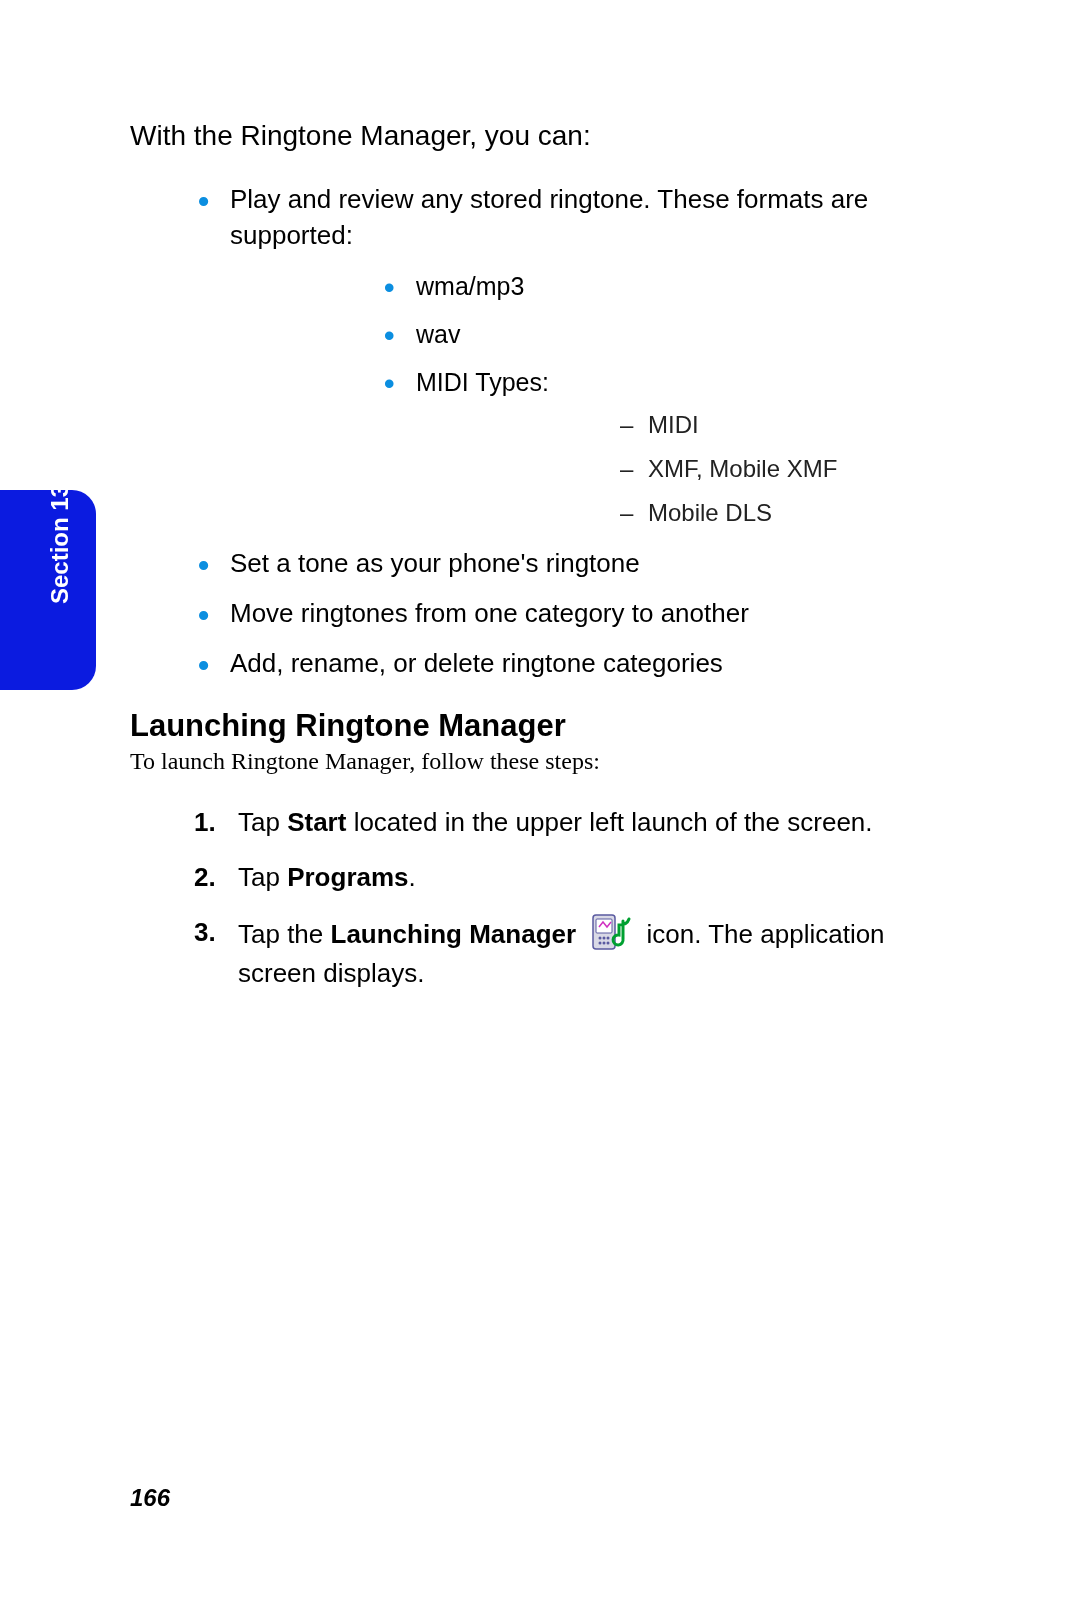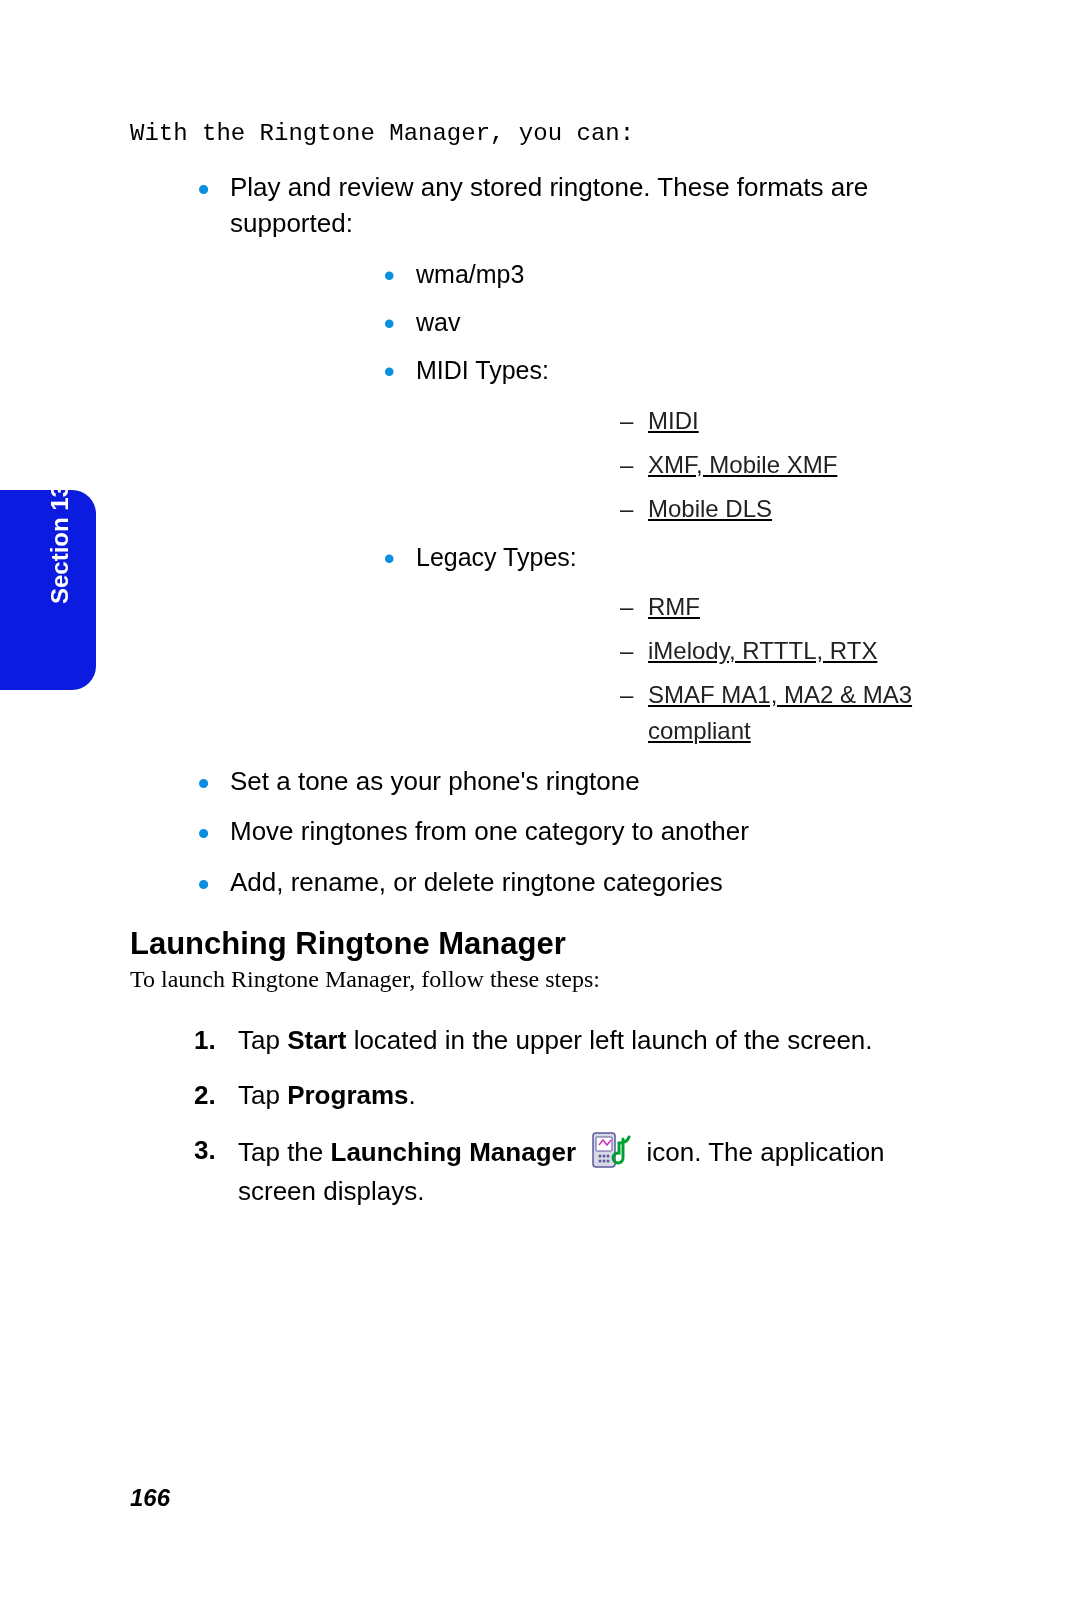--- a/index.html
+++ b/index.html
@@ -32,23 +32,23 @@
     font-weight: bold;
     white-space: nowrap;
   }
   .content {
     position: absolute;
     left: 130px;
     top: 120px;
     width: 820px;
   }
   .intro {
-    font-family: Liberation Mono, monospace;
-    font-size: 24px;
-    margin-bottom: 22px;
+    font-family: Liberation Sans, sans-serif;
+    font-size: 28px;
+    margin-bottom: 29px;
   }
   .bullet-list { list-style: none; }
   .bullet-item {
     position: relative;
     padding-left: 100px;
     font-size: 26px;
     line-height: 1.4;
     margin-bottom: 14px;
   }
   .bullet-item::before {
@@ -70,21 +70,21 @@
   }
   .sub-item::before {
     content: "•";
     position: absolute;
     left: 154px;
     top: -2px;
     color: #0b8ee0;
     font-size: 30px;
     font-weight: bold;
   }
-  .dash-list { list-style: none; margin-top: 14px; text-decoration: underline; }
+  .dash-list { list-style: none; margin-top: 6px; }
   .dash-item {
     position: relative;
     padding-left: 232px;
     font-size: 24px;
     line-height: 1.5;
     margin-bottom: 8px;
     color: #222;
   }
   .dash-item::before {
     content: "–";
@@ -155,28 +155,20 @@
       <span>Play and review any stored ringtone. These formats are supported:</span>
       <ul class="sub-list">
         <li class="sub-item">wma/mp3</li>
         <li class="sub-item">wav</li>
         <li class="sub-item">
           <span>MIDI Types:</span>
           <ul class="dash-list">
             <li class="dash-item">MIDI</li>
             <li class="dash-item">XMF, Mobile XMF</li>
             <li class="dash-item">Mobile DLS</li>
-          </ul>
-        </li>
-        <li class="sub-item">
-          <span>Legacy Types:</span>
-          <ul class="dash-list">
-            <li class="dash-item">RMF</li>
-            <li class="dash-item">iMelody, RTTTL, RTX</li>
-            <li class="dash-item">SMAF MA1, MA2 &amp; MA3 compliant</li>
           </ul>
         </li>
       </ul>
     </li>
     <li class="bullet-item">Set a tone as your phone's ringtone</li>
     <li class="bullet-item">Move ringtones from one category to another</li>
     <li class="bullet-item">Add, rename, or delete ringtone categories</li>
   </ul>
 
   <h2 class="heading">Launching Ringtone Manager</h2>

